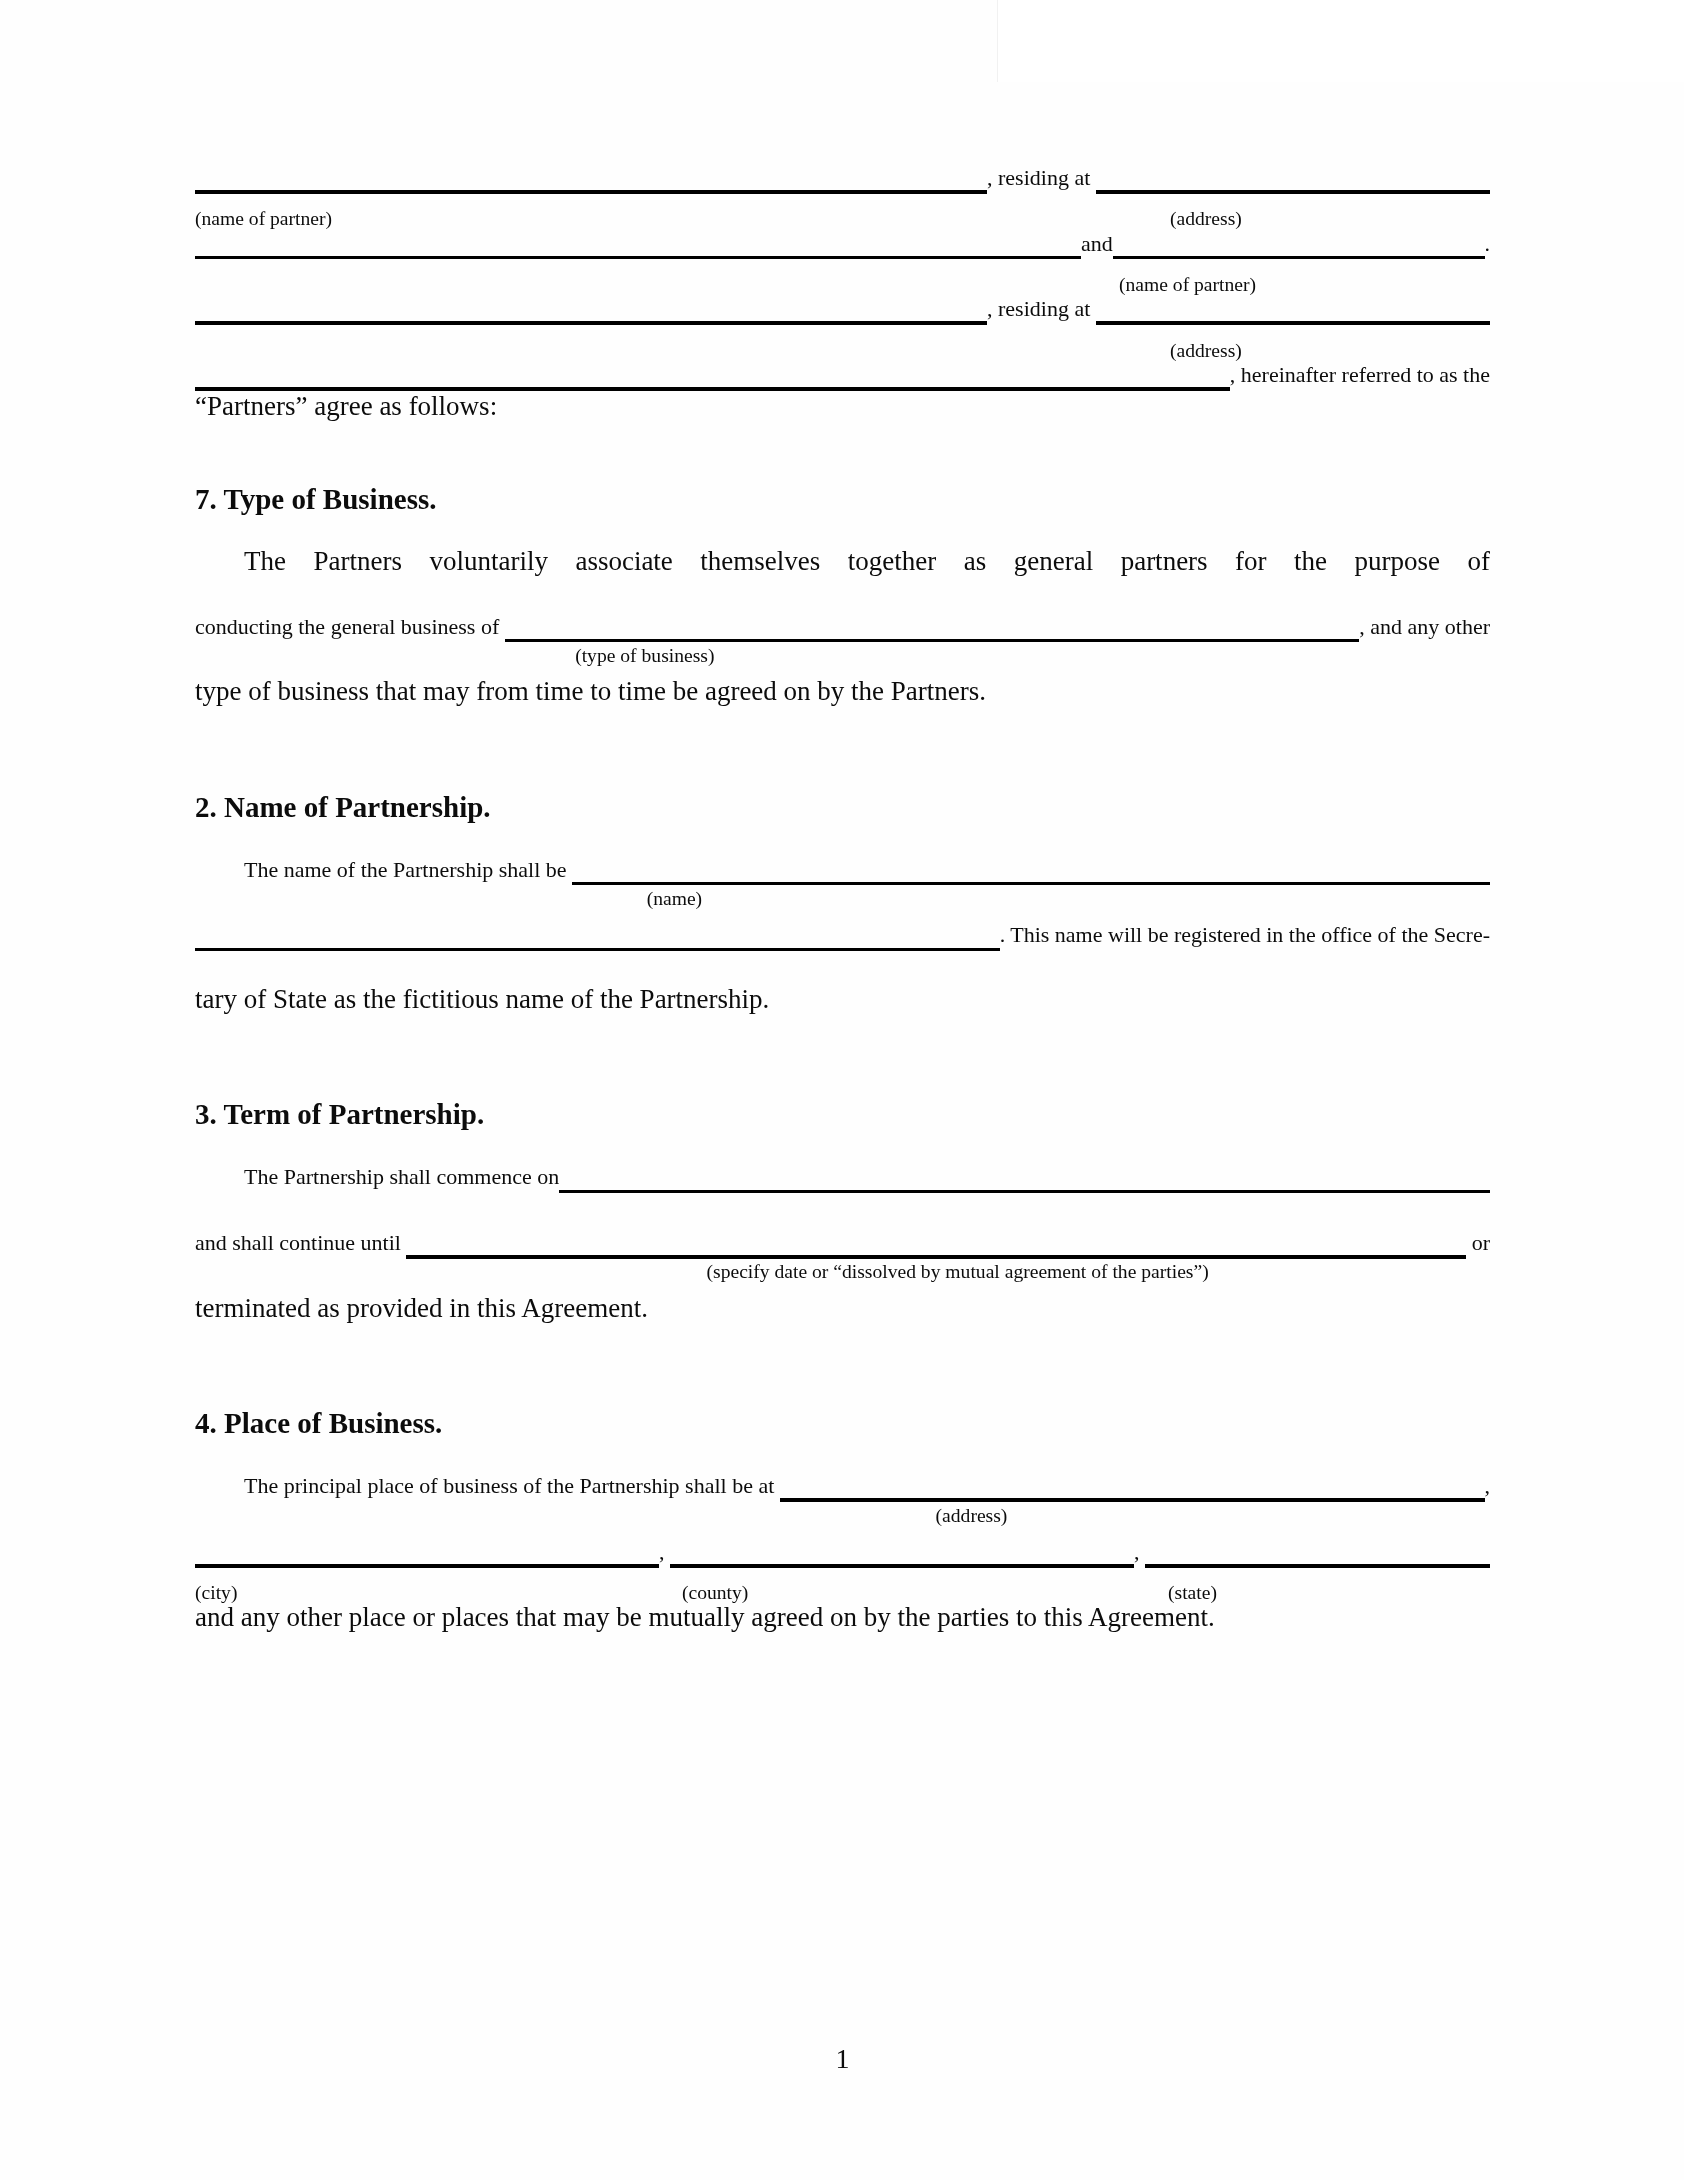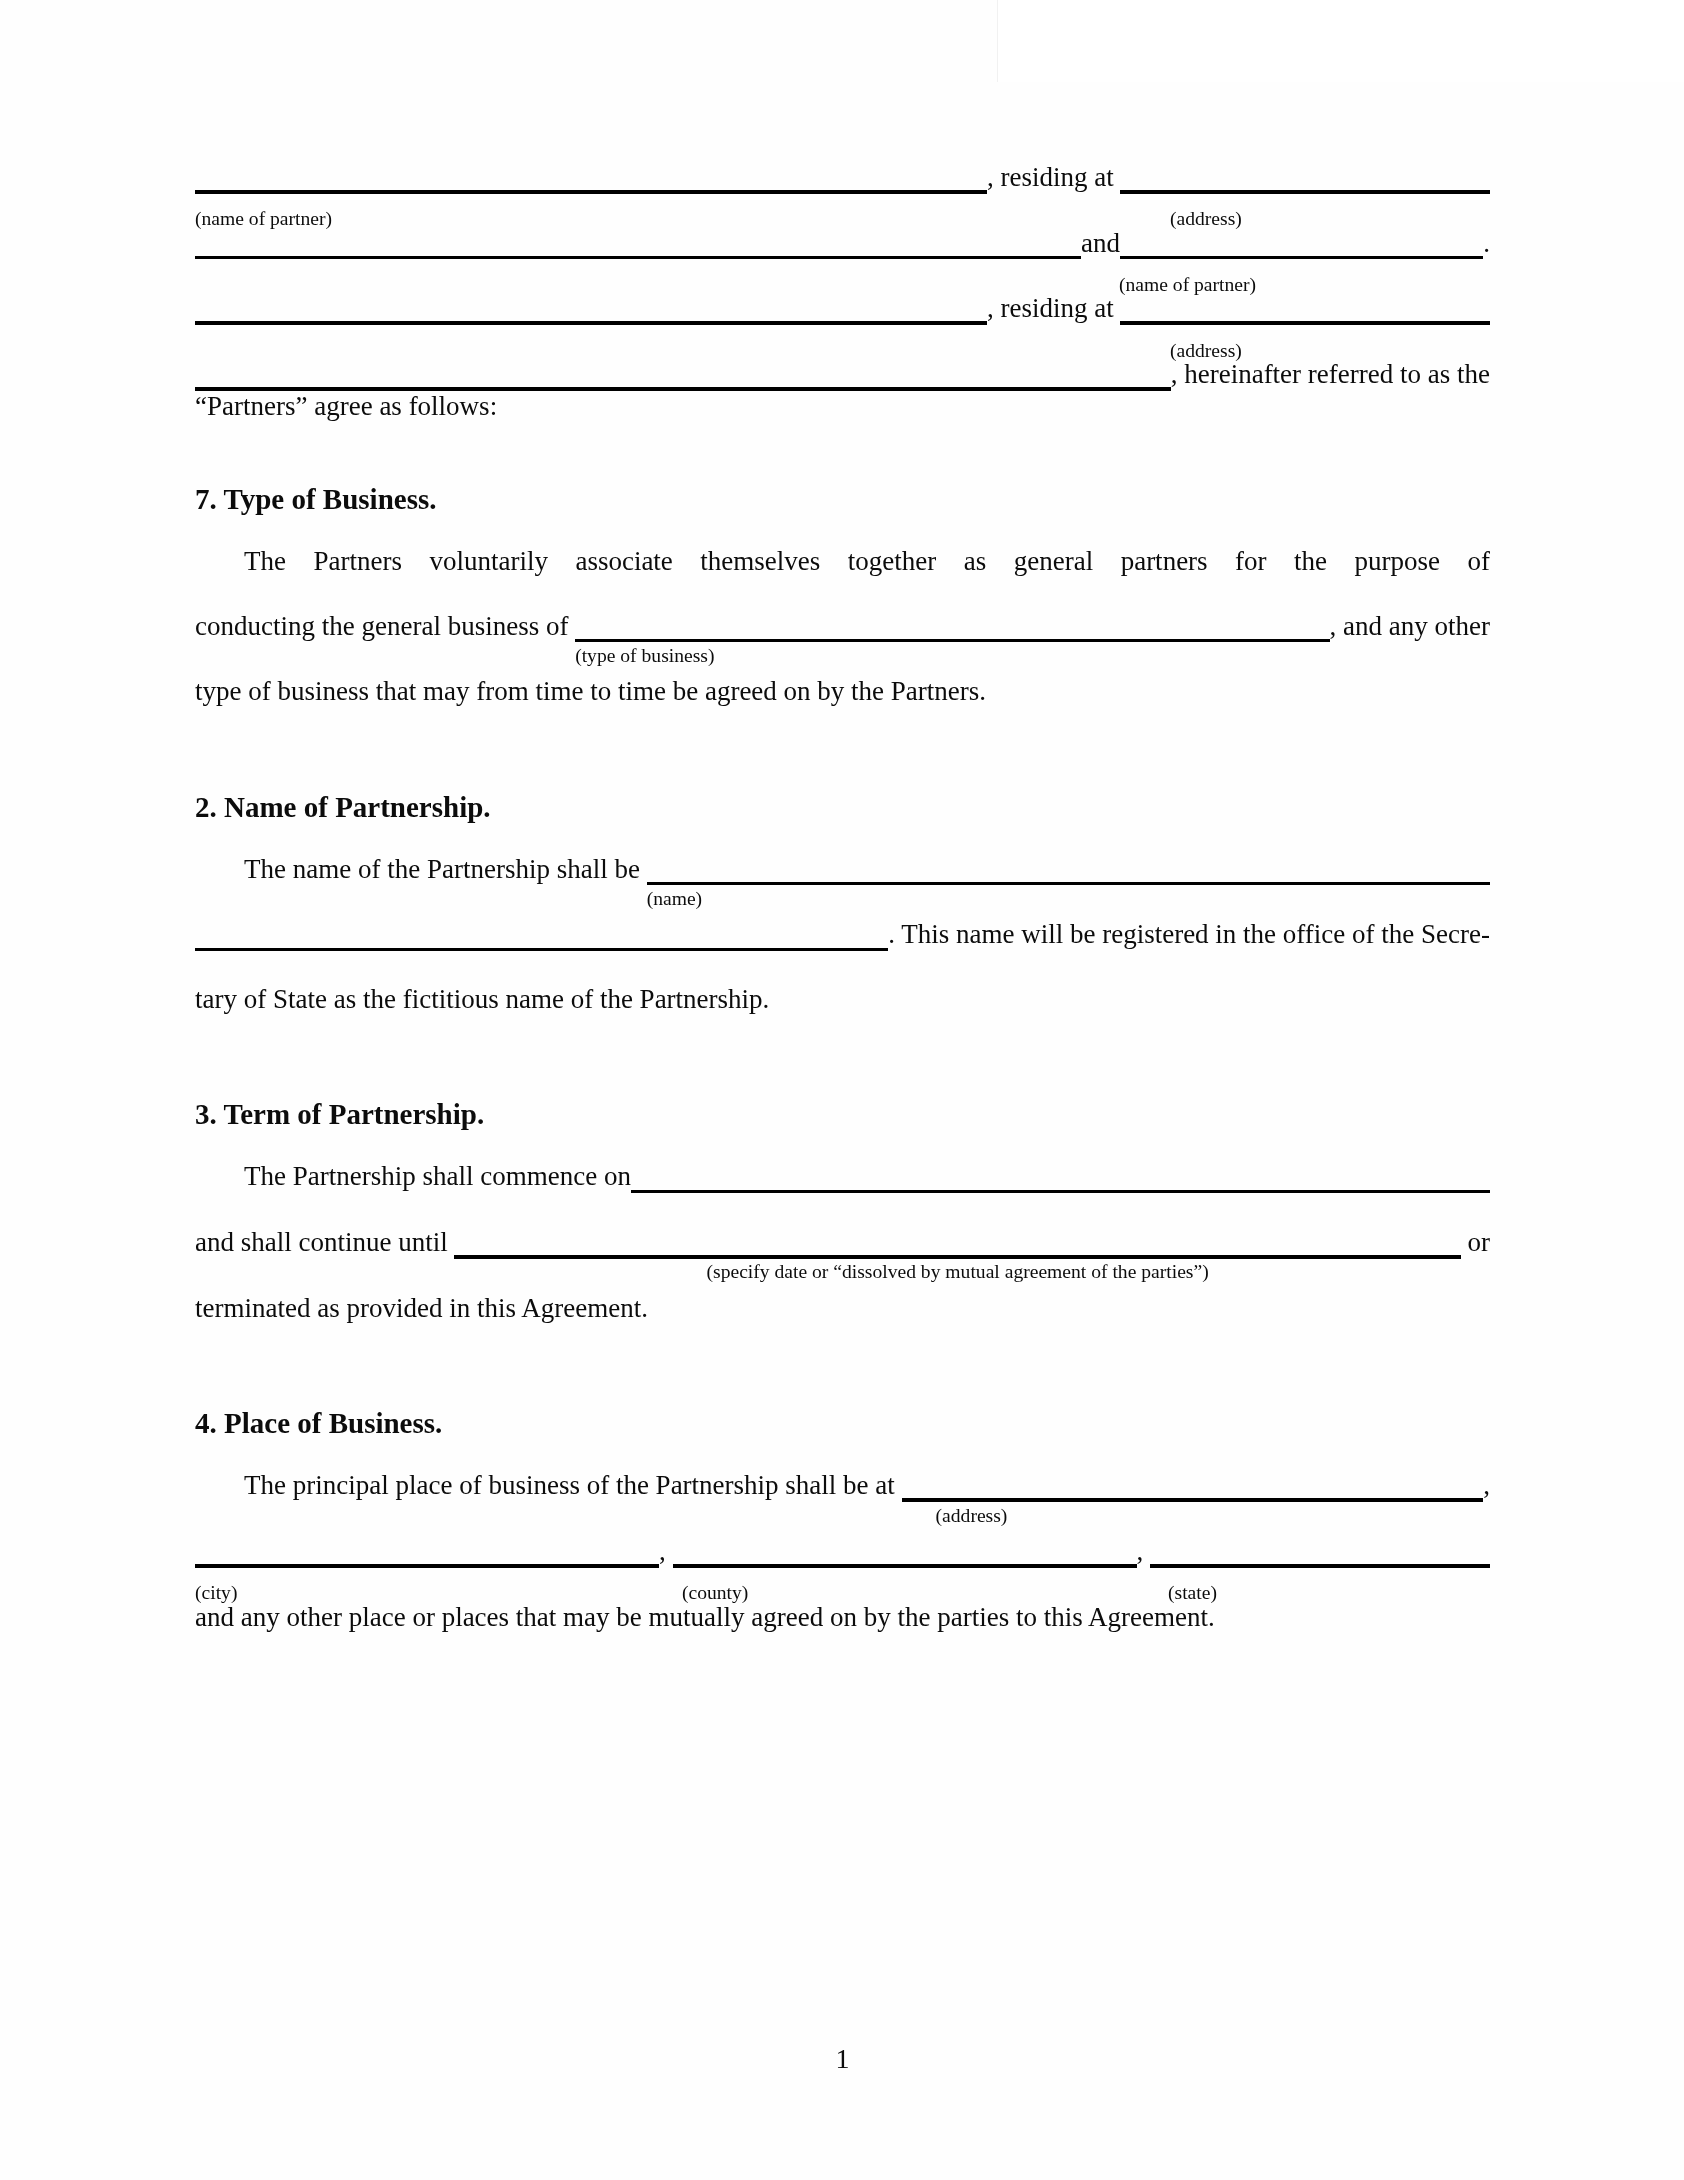--- a/index.html
+++ b/index.html
@@ -6,21 +6,21 @@
   body{
     width:1685px;height:2181px;position:relative;overflow:hidden;
     background:#fefefe;color:#0c0c0c;
     font-family:"Liberation Serif","DejaVu Serif",serif;
   }
   .artifact{position:absolute;left:997px;top:0;width:688px;height:82px;background:#ffffff;border-left:0.9px solid #f1f1f1;}
   .content{position:absolute;left:195px;top:0;width:1295px;}
   .title{margin-top:179px;text-align:center;font-size:70px;line-height:1;white-space:nowrap;}
   .title .marker{font-size:36px;letter-spacing:2.6px;}
   
-  .fl{display:flex;align-items:flex-end;font-size:27px;line-height:31.5px;white-space:pre;}
+  .fl{display:flex;align-items:flex-end;font-size:22px;line-height:31.5px;white-space:pre;}
   .blank{height:3.4px;background:#000;}
   .grow{flex:1 1 auto;}
   .indent{flex:0 0 49px;}
   
   .pl{font-size:27px;line-height:31.5px;white-space:pre;}
   .just{white-space:normal;text-align:justify;text-align-last:justify;}
   
   .cap{font-size:19.6px;line-height:24px;}
   .cap-row{display:flex;margin-top:1.7px;white-space:pre;font-size:27px;line-height:24px;}
   .cap-row .cap{white-space:pre;}

